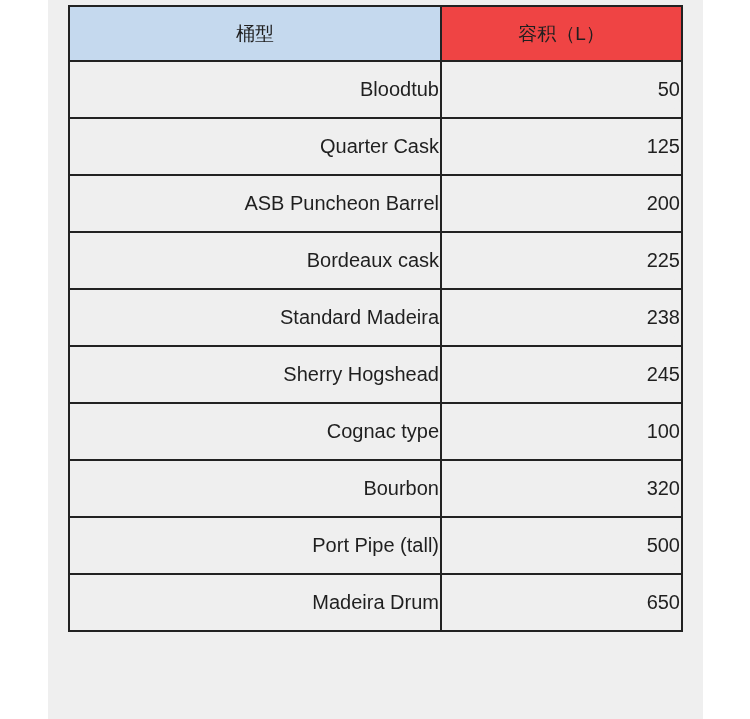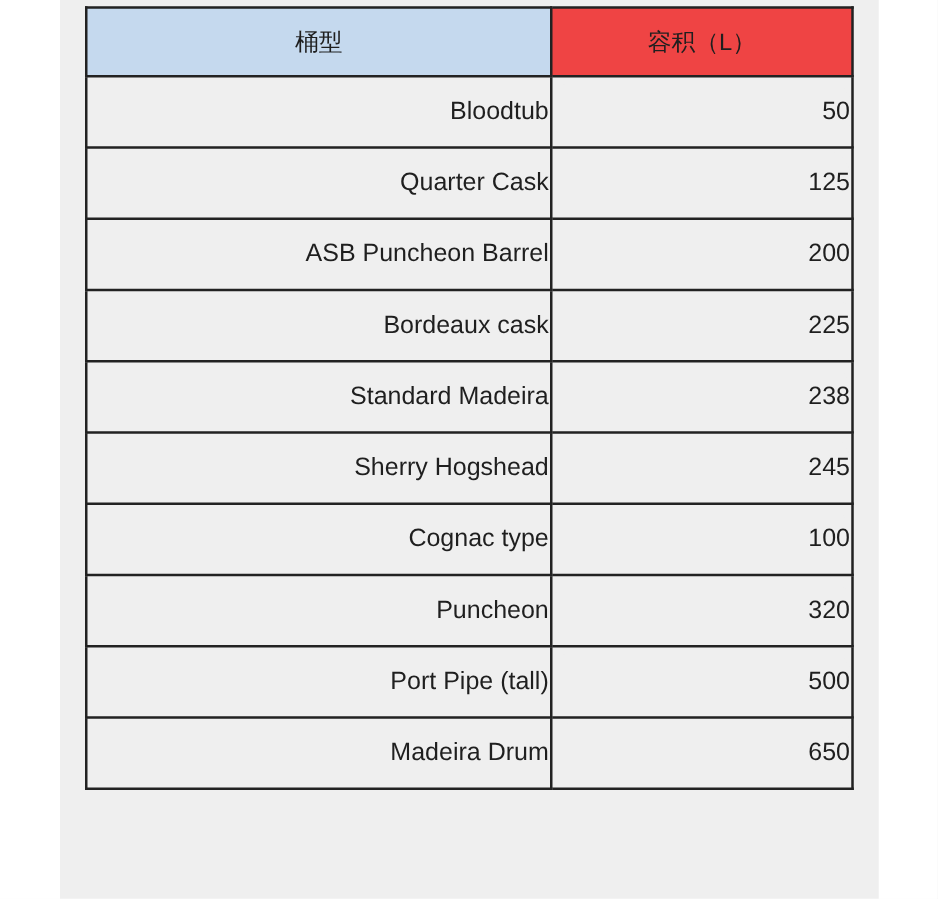--- a/index.html
+++ b/index.html
@@ -94,21 +94,21 @@
     </tr>
     <tr>
       <td class="cell-type">Sherry Hogshead</td>
       <td class="cell-capacity">245</td>
     </tr>
     <tr>
       <td class="cell-type">Cognac type</td>
       <td class="cell-capacity">100</td>
     </tr>
     <tr>
-      <td class="cell-type">Puncheon</td>
+      <td class="cell-type">Bourbon</td>
       <td class="cell-capacity">320</td>
     </tr>
     <tr>
       <td class="cell-type">Port Pipe (tall)</td>
       <td class="cell-capacity">500</td>
     </tr>
     <tr>
       <td class="cell-type">Madeira Drum</td>
       <td class="cell-capacity">650</td>
     </tr>

